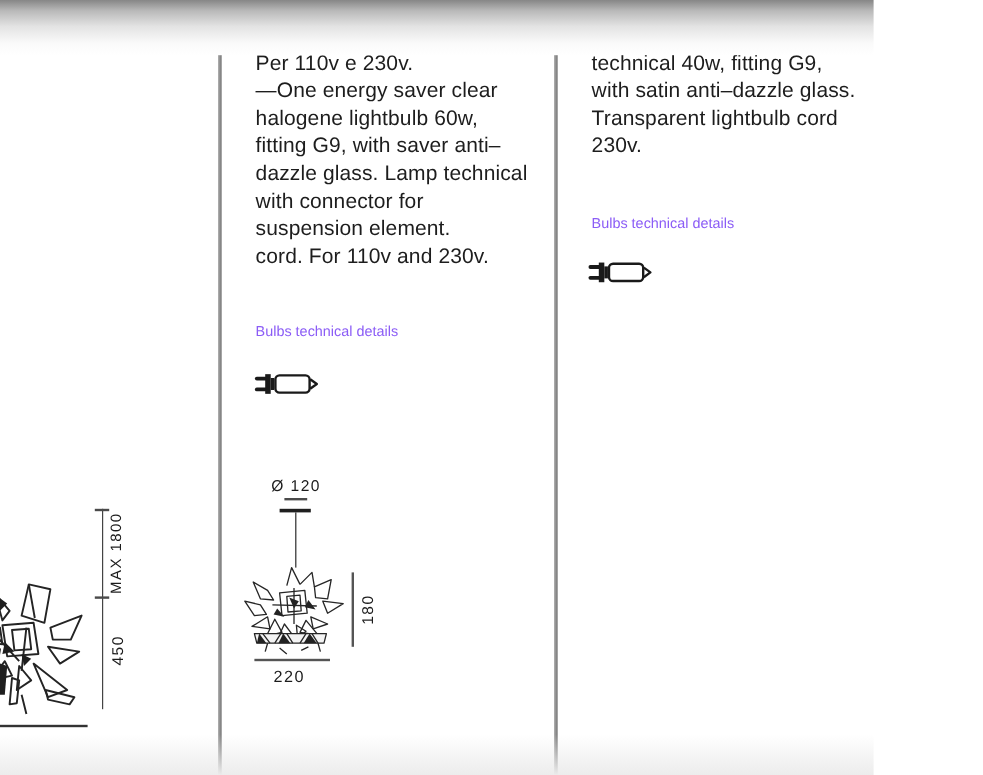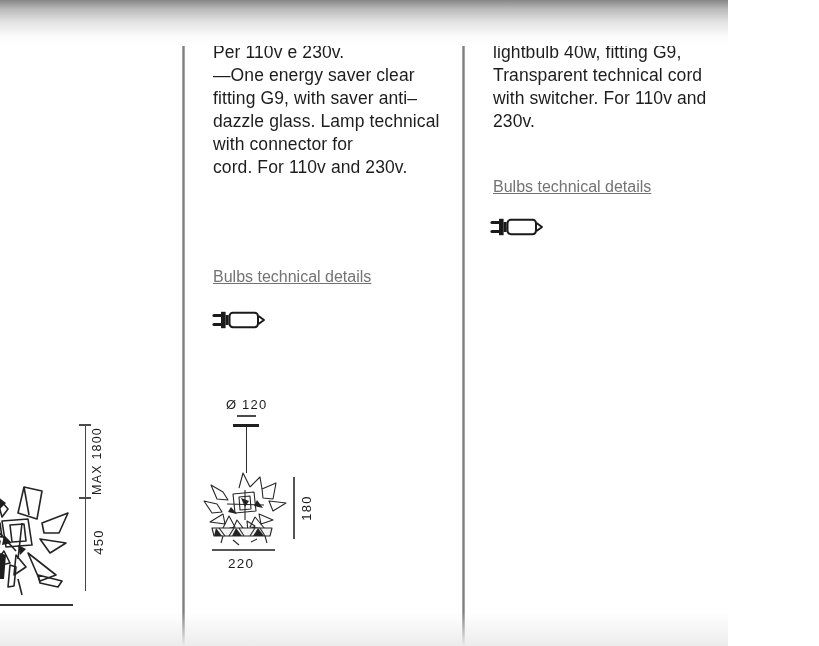--- a/index.html
+++ b/index.html
@@ -11,42 +11,44 @@
     position:absolute;left:0;top:0;width:819px;height:46px;pointer-events:none;
     background:linear-gradient(to bottom,#868686 0px,#b9b9b9 9px,#e3e3e3 22px,#fafafa 36px,#ffffff 46px);
   }
   .shadow-bottom{
     position:absolute;left:0;bottom:0;width:819px;height:34px;pointer-events:none;
     background:linear-gradient(to bottom,rgba(235,235,235,0) 0,#ececec 100%);
   }
   .divider{position:absolute;top:0;width:3px;height:646px;background:#7e7e7e;
     box-shadow:inset 1px 0 0 #a5a5a5, inset -1px 0 0 #a5a5a5;}
   .par{position:absolute;color:#1d1d1d;font-size:17.5px;line-height:23px;letter-spacing:.1px;white-space:nowrap;}
-  .heading{position:absolute;color:#737373;font-size:16px;line-height:23px;white-space:nowrap;text-decoration:underline;}
+  .heading{position:absolute;color:#8b5cf6;font-size:12px;line-height:23px;white-space:nowrap;}
   .dimlabel{position:absolute;color:#1c1c1c;font-size:13px;letter-spacing:1.2px;white-space:nowrap;}
   .rot{transform:translate(-50%,-50%) rotate(-90deg);}
   .hline,.vline{position:absolute;background:#4a4a4a;}
   svg{position:absolute;overflow:visible;}
 </style>
 </head>
 <body>
 
 <div id="canvas">
 
   <div class="divider" style="left:182px"></div>
   <div class="divider" style="left:462px"></div>
 
   <div class="par" style="left:213px;top:-5px">
     <div>del punto luce. Cavo di</div>
     <div>alimentazione trasparente.</div>
     <div>Per 110v e 230v.</div>
     <div>—One energy saver clear</div>
+    <div>halogene lightbulb 60w,</div>
     <div>fitting G9, with saver anti–</div>
     <div>dazzle glass. Lamp technical</div>
     <div>with connector for</div>
+    <div>suspension element.</div>
     <div>cord. For 110v and 230v.</div>
   </div>
 
   <div class="heading" style="left:213px;top:265px">Bulbs technical details</div>
 
   <svg style="left:212px;top:309px" width="54" height="22" viewBox="0 0 54 22">
     <path d="M2,6.5 h8" stroke="#1a1a1a" stroke-width="3.2" fill="none" stroke-linecap="round"></path>
     <path d="M2,15.5 h8" stroke="#1a1a1a" stroke-width="3.2" fill="none" stroke-linecap="round"></path>
     <rect x="9" y="2.8" width="4.6" height="16.4" fill="#1a1a1a"></rect>
     <rect x="13.6" y="6" width="3" height="10" fill="#1a1a1a"></rect>
@@ -89,23 +91,23 @@
 
   <div class="vline" style="left:293px;top:477px;width:1.6px;height:62px;background:#555"></div>
   <div class="dimlabel rot" style="left:306px;top:508px">180</div>
 
   <div class="hline" style="left:212px;top:549px;width:63px;height:2px;background:#555"></div>
   <div class="dimlabel" style="left:228px;top:556px;font-size:13.5px">220</div>
 
   <div class="par" style="left:493px;top:-5px">
     <div>Per 110v e 230v.</div>
     <div>—One clear halogene</div>
-    <div>lightbulb 40w, fitting G9,</div>
-    <div>Transparent technical cord</div>
-    <div>with switcher. For 110v and</div>
+    <div>technical 40w, fitting G9,</div>
+    <div>with satin anti–dazzle glass.</div>
+    <div>Transparent lightbulb cord</div>
     <div>230v.</div>
   </div>
 
   <div class="heading" style="left:493px;top:175px">Bulbs technical details</div>
 
   <svg style="left:490px;top:216px" width="54" height="22" viewBox="0 0 54 22">
     <path d="M2,6.5 h8" stroke="#1a1a1a" stroke-width="3.2" fill="none" stroke-linecap="round"></path>
     <path d="M2,15.5 h8" stroke="#1a1a1a" stroke-width="3.2" fill="none" stroke-linecap="round"></path>
     <rect x="9" y="2.8" width="4.6" height="16.4" fill="#1a1a1a"></rect>
     <rect x="13.6" y="6" width="3" height="10" fill="#1a1a1a"></rect>

